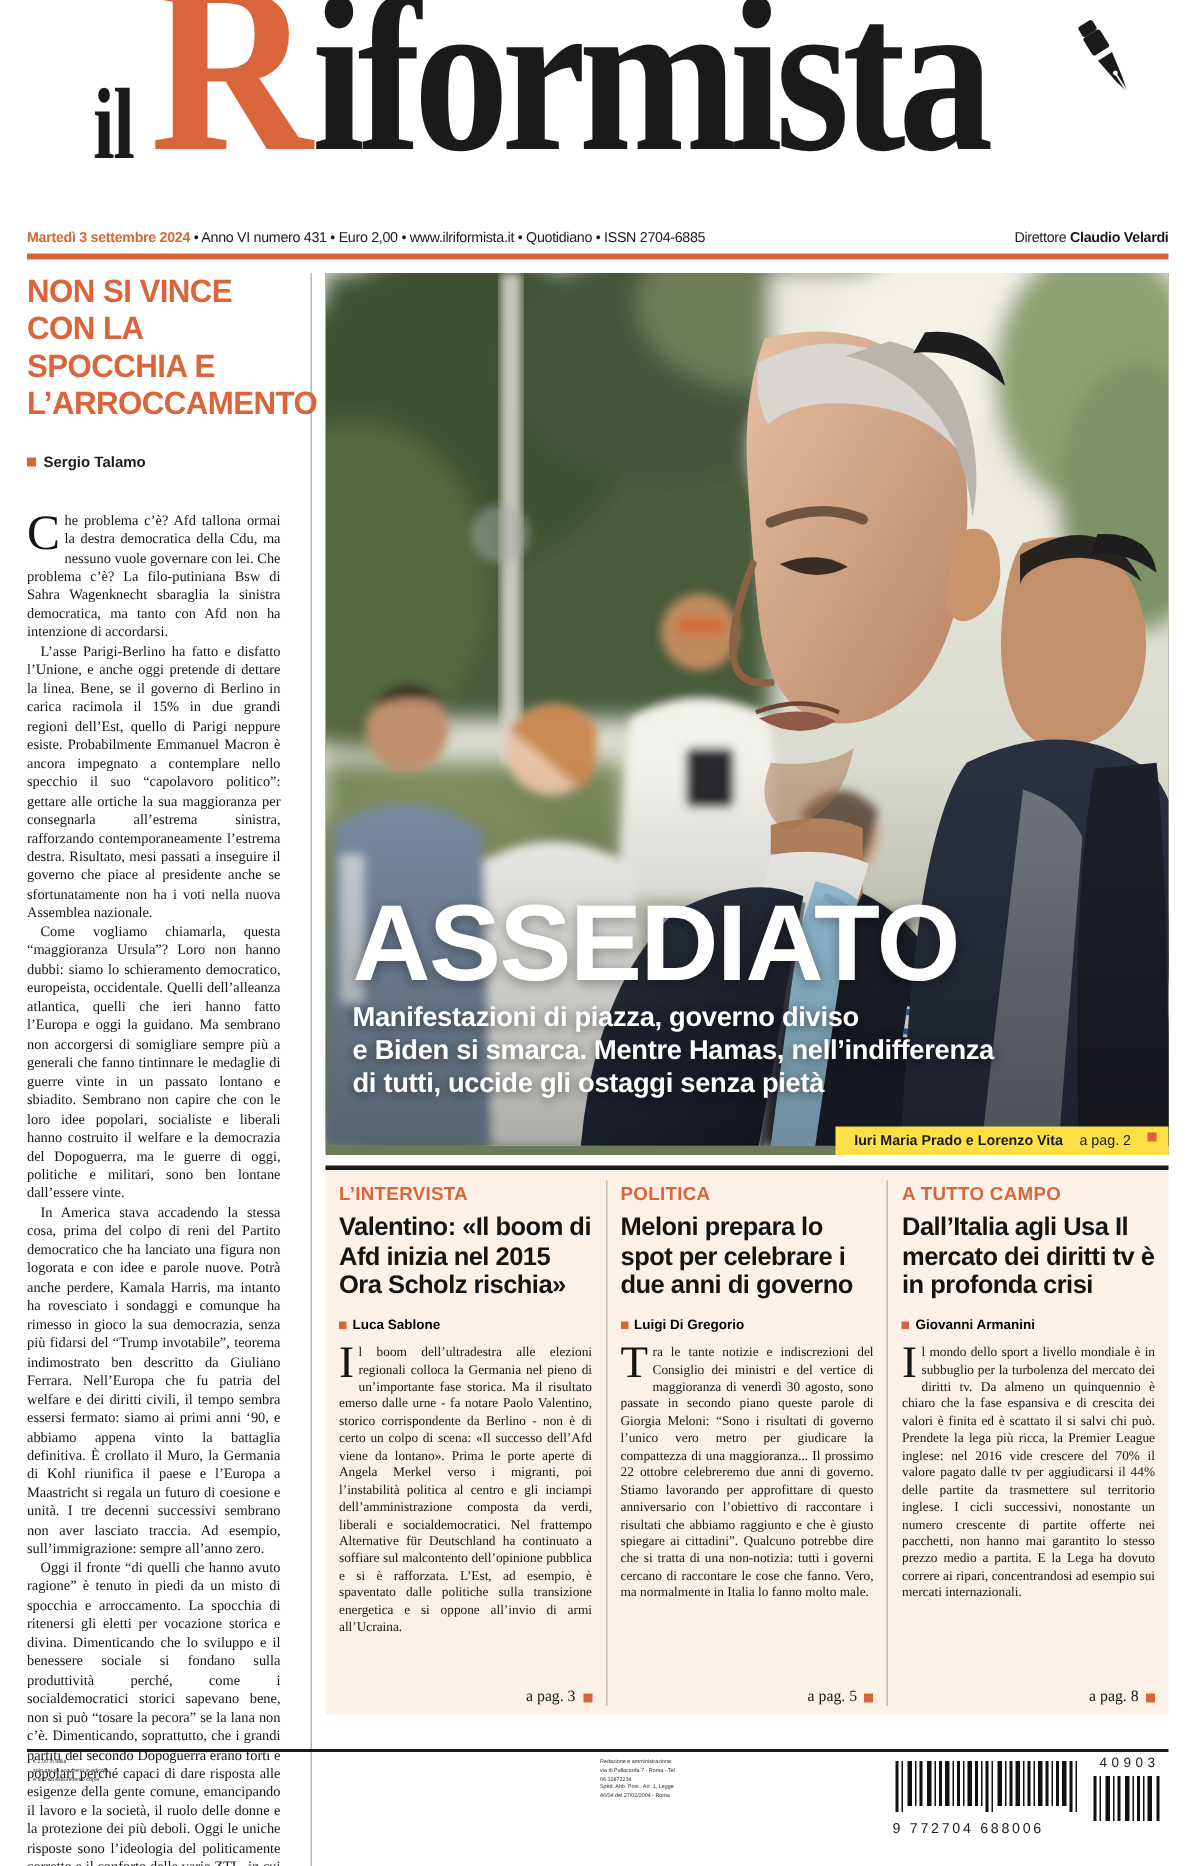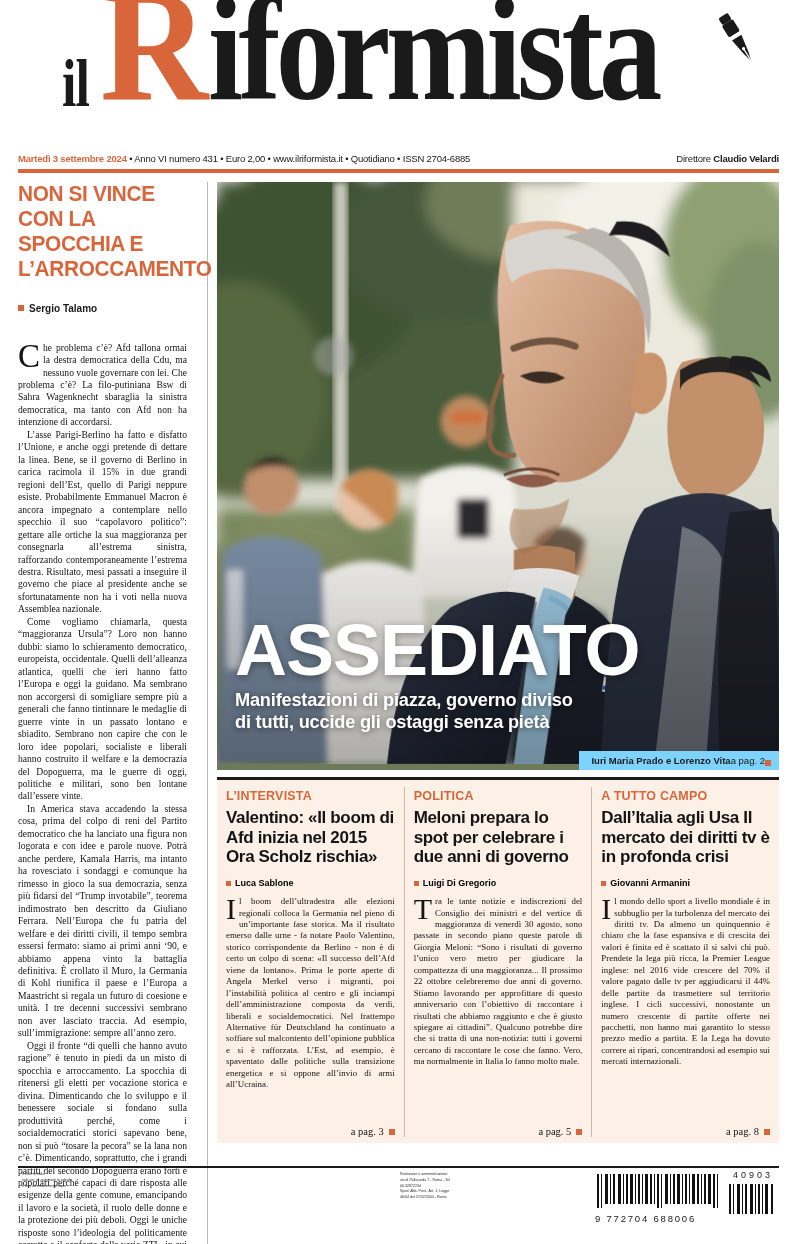--- a/index.html
+++ b/index.html
@@ -186,25 +186,25 @@
     font-weight: 700;
     font-size: 18.2px;
     line-height: 1.20;
     letter-spacing: -0.2px;
     text-shadow: 0 1px 7px rgba(0,0,0,0.55);
   }
   .photo-credit-bar {
     position: absolute;
     right: 0; bottom: 0;
     z-index: 6;
-    background: #7dd3fc;
+    background: #fde047;
     padding: 4px 8px 4px 12px;
     display: flex;
-    align-items: flex-end;
-    gap: 0;
+    align-items: flex-start;
+    gap: 11px;
     font-size: 9.5px;
     color: #1a1a1a;
   }
   .photo-credit-bar .names { font-weight: 700; }
   .photo-credit-bar .pag { font-weight: 400; }
 
   
   .tri {
     display: flex;
     margin-top: 7px;
@@ -521,20 +521,21 @@
             <stop offset="0" stop-color="#000" stop-opacity="0"></stop>
             <stop offset="1" stop-color="#000" stop-opacity="0.30"></stop>
           </linearGradient>
         </defs>
       </svg>
 
       <div class="headline-overlay">
         <h2 class="main-headline">ASSEDIATO</h2>
         <div class="main-sub">
           <div>Manifestazioni di piazza, governo diviso</div>
+          <div>e Biden si smarca. Mentre Hamas, nell’indifferenza</div>
           <div>di tutti, uccide gli ostaggi senza pietà</div>
         </div>
       </div>
 
       <div class="photo-credit-bar">
         <span class="names">Iuri Maria Prado e Lorenzo Vita</span>
         <span class="pag">a pag. 2</span>
         <span class="bullet-sq"></span>
       </div>
     </div>

